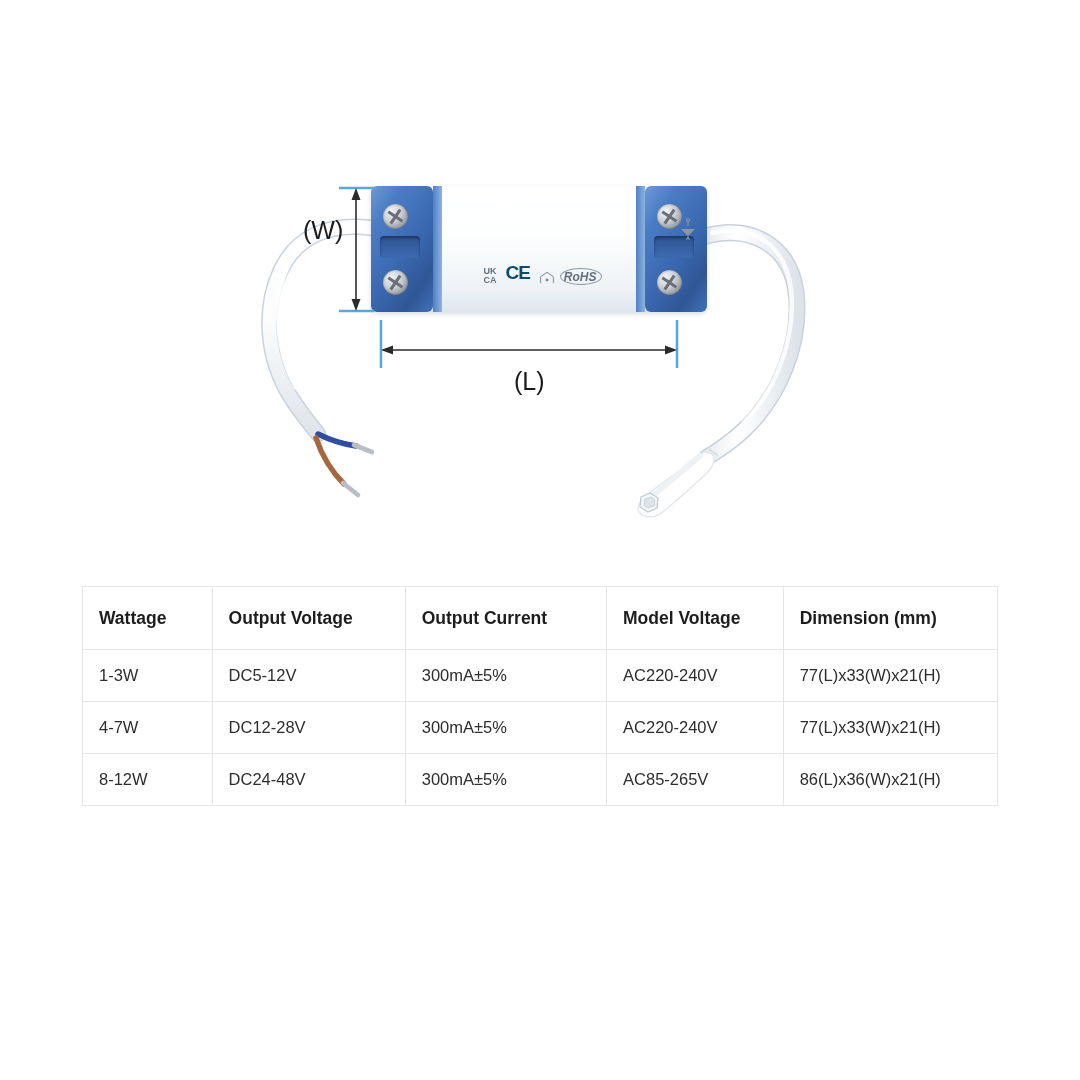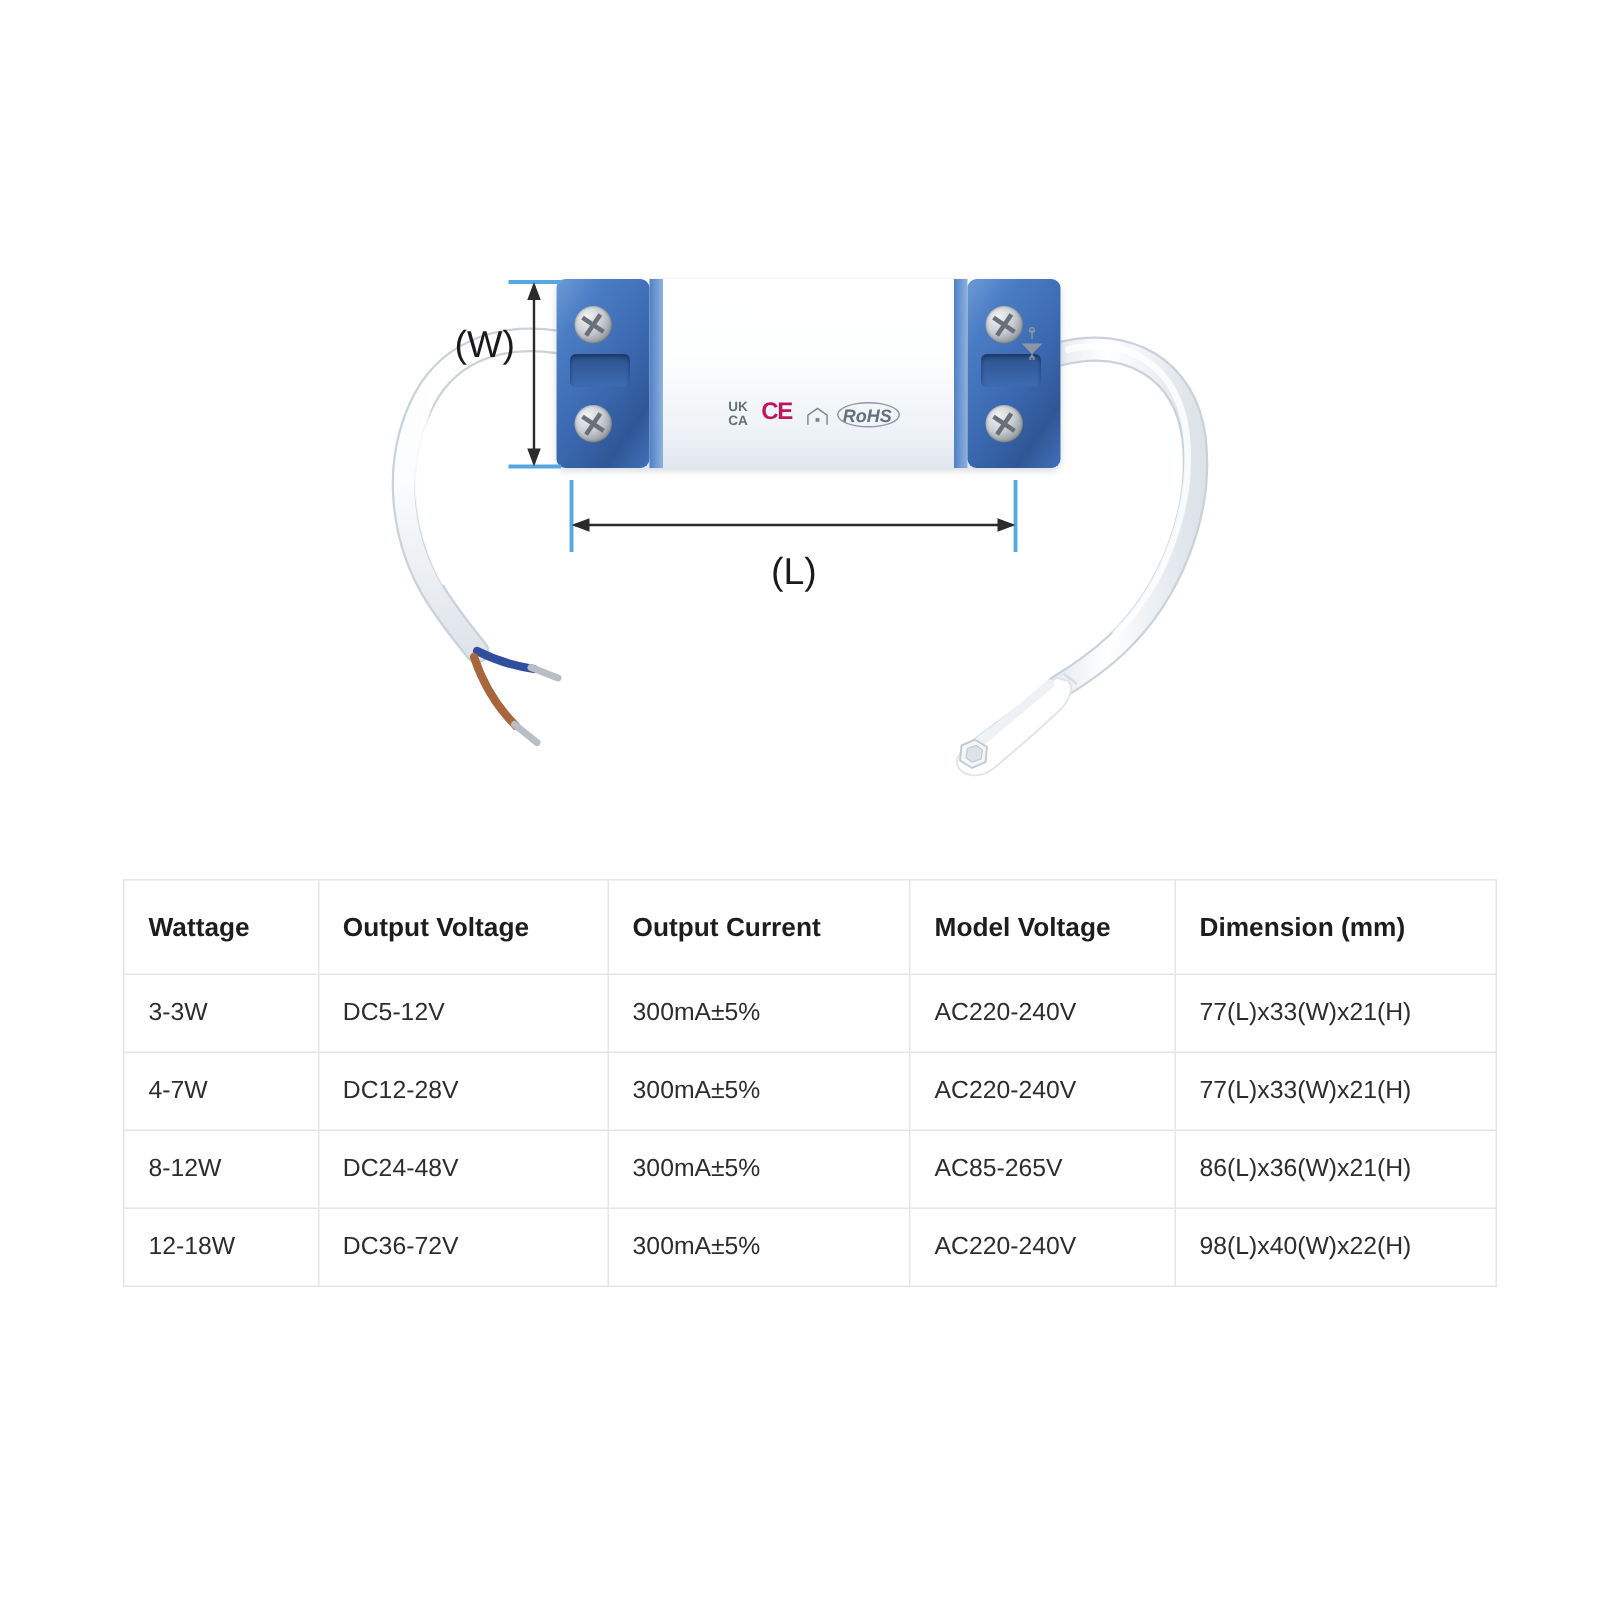--- a/index.html
+++ b/index.html
@@ -80,21 +80,21 @@
   .lbl-side{
     position:absolute;left:-4px;top:26px;width:52px;
     font-size:3.6px;color:#a9b3bd;
     transform:rotate(-90deg);transform-origin:0 0;
     white-space:nowrap;text-align:left;
   }
   
   .certs{position:absolute;left:74px;top:74px;width:190px;height:24px;
     display:flex;align-items:flex-end;justify-content:center;gap:9px;color:#6f7a86;}
   .ukca{font-size:9px;line-height:8.5px;font-weight:bold;text-align:left;color:#63707d;}
-  .ce{font-size:16px;font-weight:bold;letter-spacing:-1px;color:#be185d;}
+  .ce{font-size:19px;font-weight:bold;letter-spacing:-1px;color:#0c4a6e;}
   .house{width:16px;height:13px;position:relative;}
   .house svg{display:block;}
   .rohs{font-size:12px;font-weight:bold;font-style:italic;color:#63707d;position:relative;}
   .rohs .ring{position:absolute;left:-4px;top:-2px;width:40px;height:15px;
     border:1px solid #8d98a4;border-radius:50%;}
   .tuv{position:absolute;right:6px;top:32px;width:26px;height:22px;color:#8c97a3;}
 
   
   .dim-svg{position:absolute;left:0;top:0;width:1080px;height:560px;}
   .dim-label{position:absolute;font-family:"Liberation Sans",sans-serif;color:#1a1a1a;}
@@ -244,43 +244,36 @@
       <tr>
         <th class="c0">Wattage</th>
         <th class="c1">Output Voltage</th>
         <th class="c2">Output Current</th>
         <th class="c3">Model Voltage</th>
         <th class="c4">Dimension (mm)</th>
       </tr>
     </thead>
     <tbody>
       <tr>
-        <td>3-3W</td>
+        <td>1-3W</td>
         <td>DC5-12V</td>
         <td>300mA±5%</td>
         <td>AC220-240V</td>
         <td>77(L)x33(W)x21(H)</td>
       </tr>
       <tr>
         <td>4-7W</td>
         <td>DC12-28V</td>
         <td>300mA±5%</td>
         <td>AC220-240V</td>
         <td>77(L)x33(W)x21(H)</td>
       </tr>
       <tr>
         <td>8-12W</td>
         <td>DC24-48V</td>
         <td>300mA±5%</td>
         <td>AC85-265V</td>
         <td>86(L)x36(W)x21(H)</td>
       </tr>
-      <tr>
-        <td>12-18W</td>
-        <td>DC36-72V</td>
-        <td>300mA±5%</td>
-        <td>AC220-240V</td>
-        <td>98(L)x40(W)x22(H)</td>
-      </tr>
     </tbody>
   </table>
 
 </div>
 
 </body></html>

